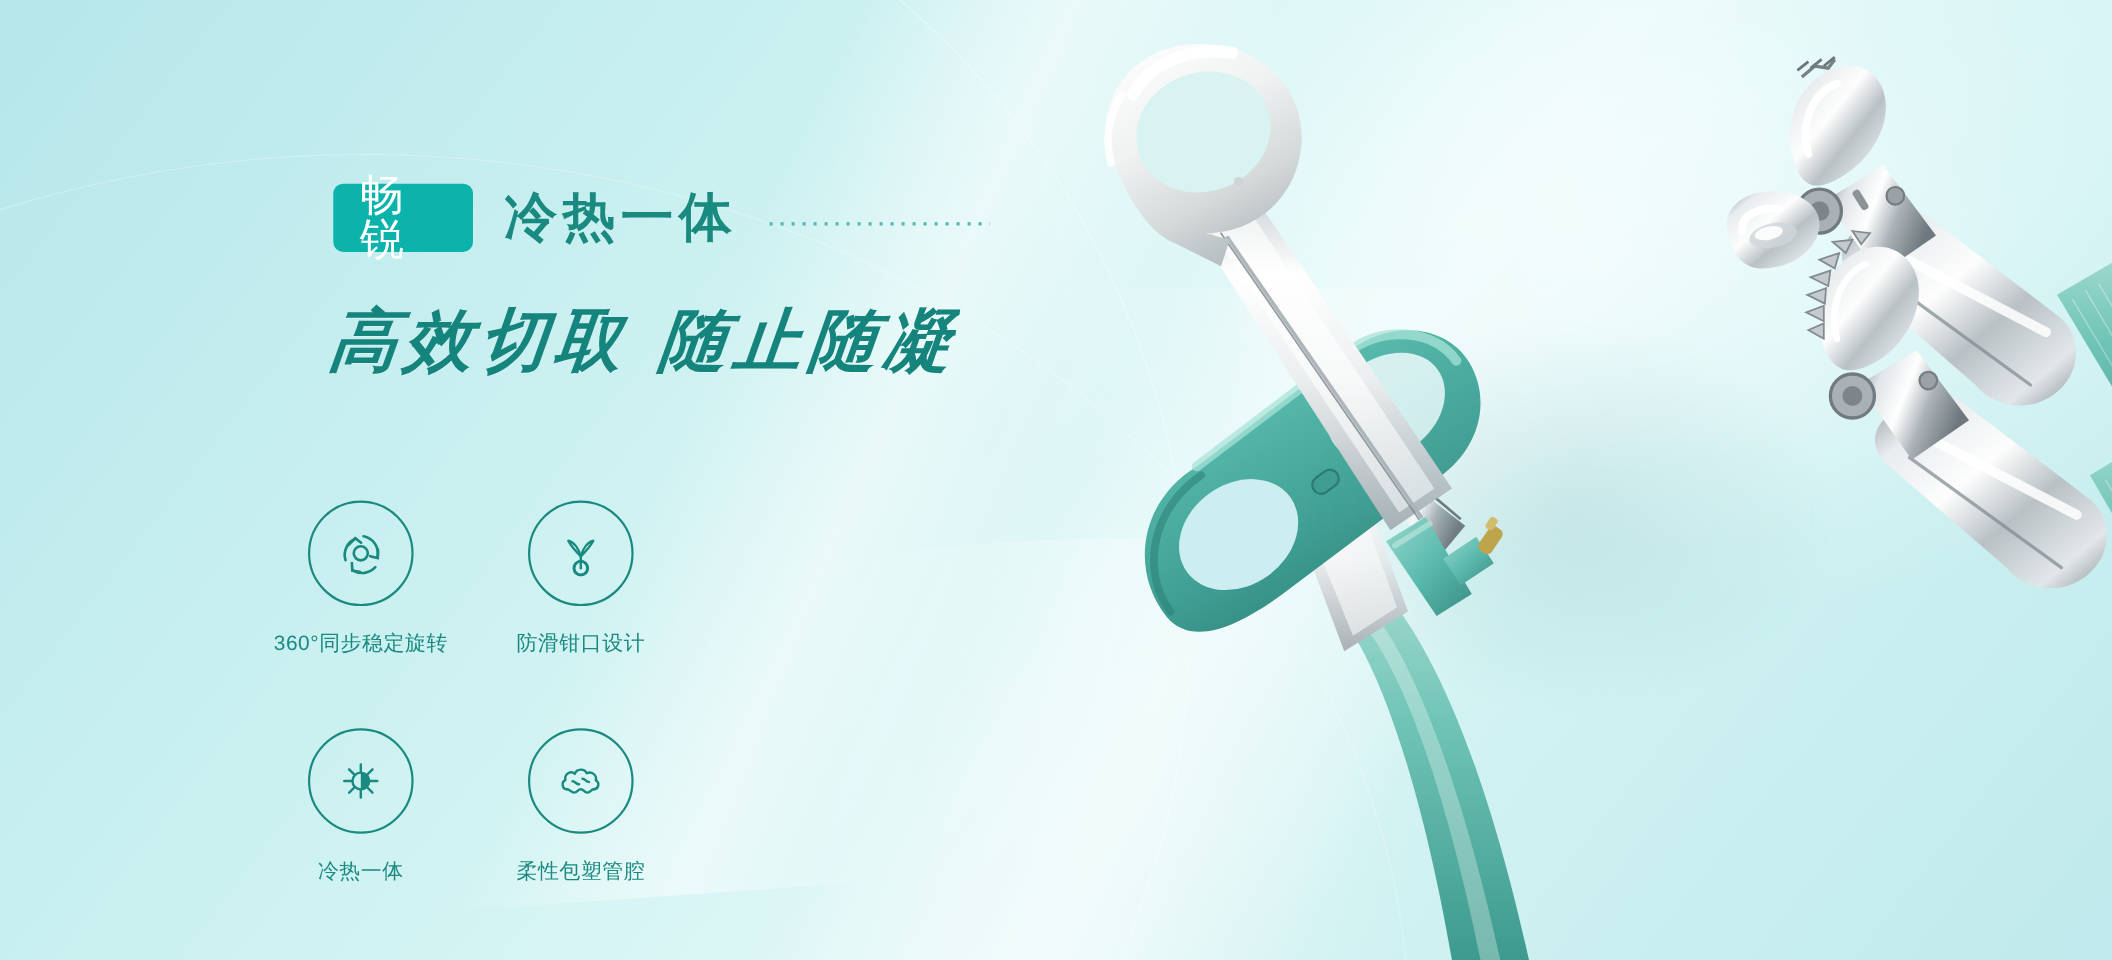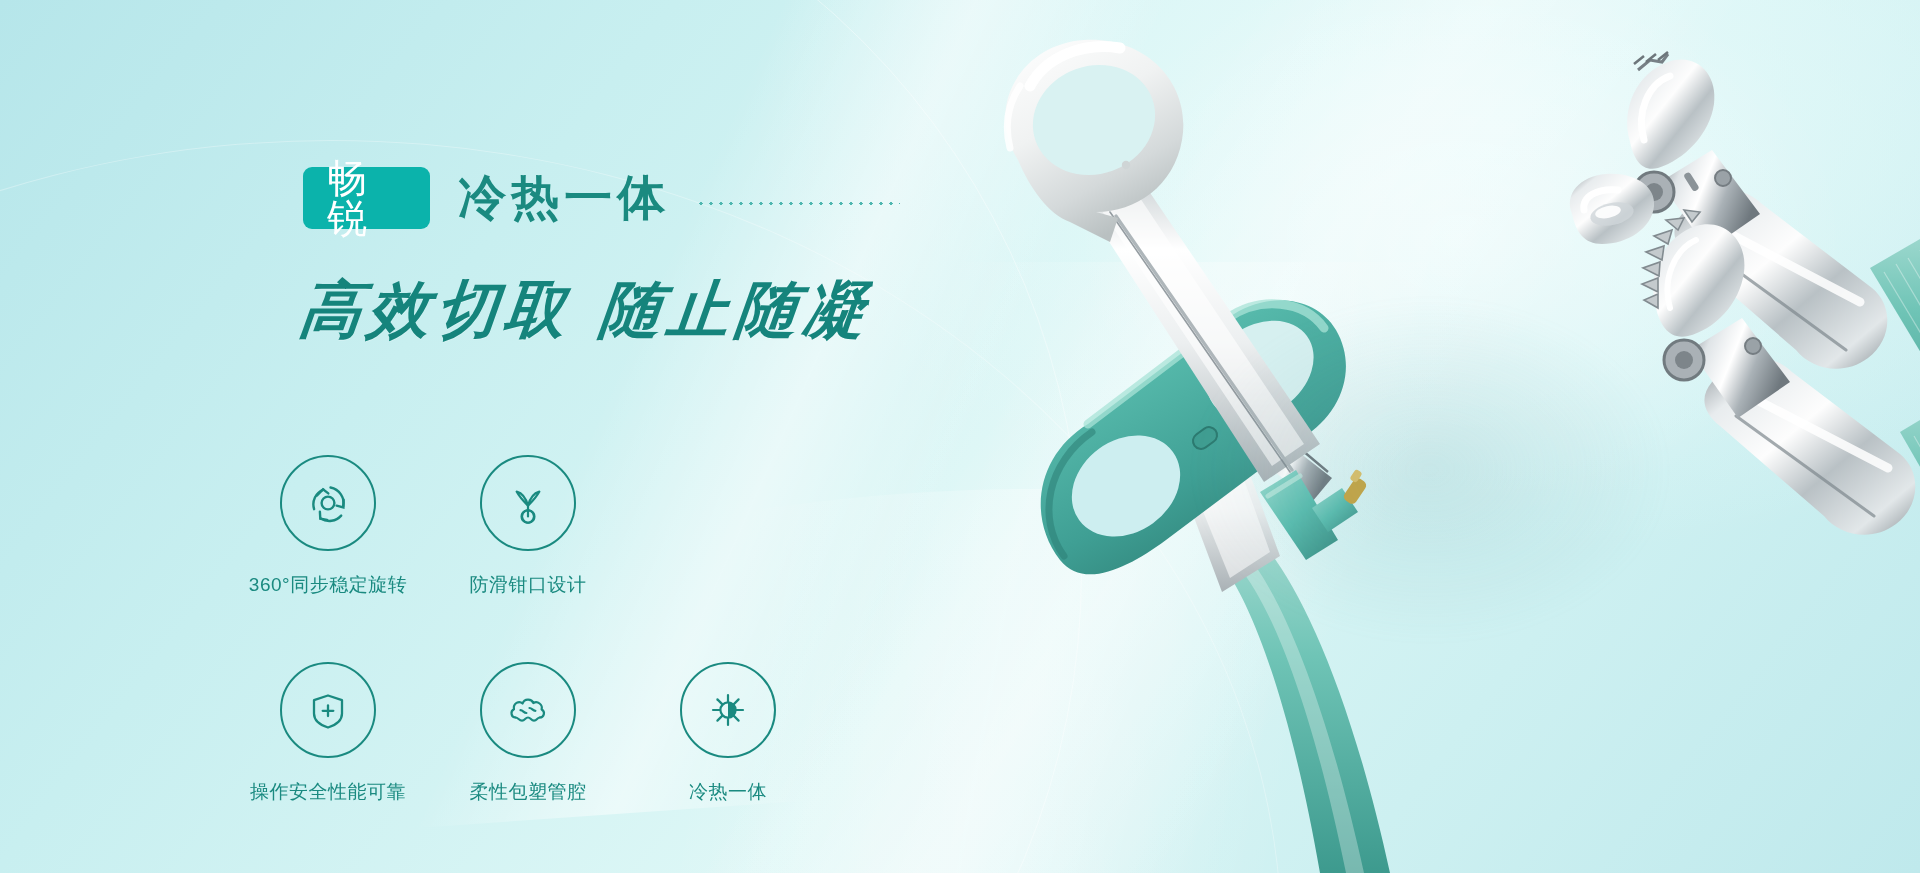--- a/index.html
+++ b/index.html
@@ -153,61 +153,51 @@
             </svg>
           </div>
           <div class="flabel">防滑钳口设计</div>
         </div>
 
 
       </div>
 
       <div class="frow">
 
-        <div class="fcell">
-          <div class="fcircle">
-            <svg width="54" height="56" viewBox="0 0 54 56" fill="none" stroke="#1a8a80" stroke-width="2.3" stroke-linecap="round" stroke-linejoin="round">
-              <path d="M27 13.5 L41 18.2 L41 31.5 C41 38.6 34.9 43.0 27 45.5 C19.1 43.0 13 38.6 13 31.5 L13 18.2 Z"></path>
-              <path d="M27 23.5 L27 34.0"></path>
-              <path d="M21.7 28.8 L32.3 28.8"></path>
-            </svg>
-          </div>
-          <div class="flabel">操作安全性能可靠</div>
-        </div>
-
-        <div class="fcell">
-          <div class="fcircle">
-            <svg width="58" height="56" viewBox="0 0 58 56" fill="none" stroke="#1a8a80" stroke-width="2.2" stroke-linecap="round" stroke-linejoin="round">
-              <path d="M16.5 35.5 C12.0 35.5 11.0 29.0 15.0 27.2 C13.8 21.6 20.0 18.0 23.6 21.5 C25.2 16.6 32.4 16.4 34.4 21.0 C38.6 18.6 44.0 22.6 42.6 27.4 C46.6 29.4 45.2 35.5 40.8 35.5"></path>
-              <path d="M16.5 35.5 C19.2 35.5 20.0 38.6 23.0 38.6 C26.0 38.6 26.2 35.5 29.0 35.5 C31.8 35.5 32.0 38.6 35.0 38.6 C38.0 38.6 38.2 35.5 40.8 35.5"></path>
-              <path d="M21.5 28.2 C24.2 28.2 24.6 31.0 27.4 31.0"></path>
-              <path d="M30.5 26.0 C33.2 26.0 33.6 28.8 36.4 28.8"></path>
-            </svg>
-          </div>
-          <div class="flabel">柔性包塑管腔</div>
-        </div>
 
         <div class="fcell">
           <div class="fcircle">
             <svg width="56" height="56" viewBox="0 0 56 56" fill="none" stroke="#1a8a80" stroke-width="2.2" stroke-linecap="round" stroke-linejoin="round">
               <circle cx="28" cy="28" r="7.6"></circle>
               <path d="M28 13.0 L28 20.0"></path>
               <path d="M28 36.0 L28 43.0"></path>
               <path d="M13.0 28 L20.0 28"></path>
               <path d="M36.0 28 L43.0 28"></path>
               <path d="M17.4 17.4 L22.4 22.4"></path>
               <path d="M33.6 33.6 L38.6 38.6"></path>
               <path d="M38.6 17.4 L33.6 22.4"></path>
               <path d="M22.4 33.6 L17.4 38.6"></path>
               <path d="M28 20.4 L28 35.6 A7.6 7.6 0 0 0 28 20.4 Z" fill="#1a8a80" stroke="none"></path>
             </svg>
           </div>
           <div class="flabel">冷热一体</div>
         </div>
 
+        <div class="fcell">
+          <div class="fcircle">
+            <svg width="58" height="56" viewBox="0 0 58 56" fill="none" stroke="#1a8a80" stroke-width="2.2" stroke-linecap="round" stroke-linejoin="round">
+              <path d="M16.5 35.5 C12.0 35.5 11.0 29.0 15.0 27.2 C13.8 21.6 20.0 18.0 23.6 21.5 C25.2 16.6 32.4 16.4 34.4 21.0 C38.6 18.6 44.0 22.6 42.6 27.4 C46.6 29.4 45.2 35.5 40.8 35.5"></path>
+              <path d="M16.5 35.5 C19.2 35.5 20.0 38.6 23.0 38.6 C26.0 38.6 26.2 35.5 29.0 35.5 C31.8 35.5 32.0 38.6 35.0 38.6 C38.0 38.6 38.2 35.5 40.8 35.5"></path>
+              <path d="M21.5 28.2 C24.2 28.2 24.6 31.0 27.4 31.0"></path>
+              <path d="M30.5 26.0 C33.2 26.0 33.6 28.8 36.4 28.8"></path>
+            </svg>
+          </div>
+          <div class="flabel">柔性包塑管腔</div>
+        </div>
+
       </div>
     </div>
   </div>
 
   <div class="product">
     <div class="shadow-soft"></div>
     <svg width="960" height="873" viewBox="0 0 960 873" fill="none">
       <defs>
         <linearGradient id="metalA" x1="0" y1="0" x2="1" y2="1">
           <stop offset="0%" stop-color="#8e969b"></stop>

